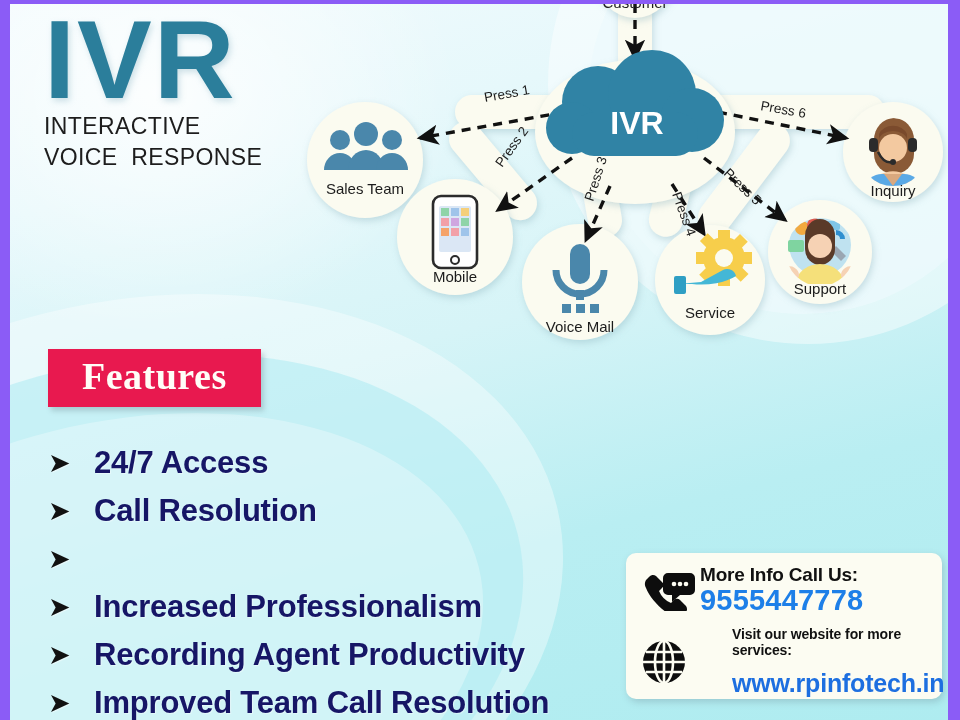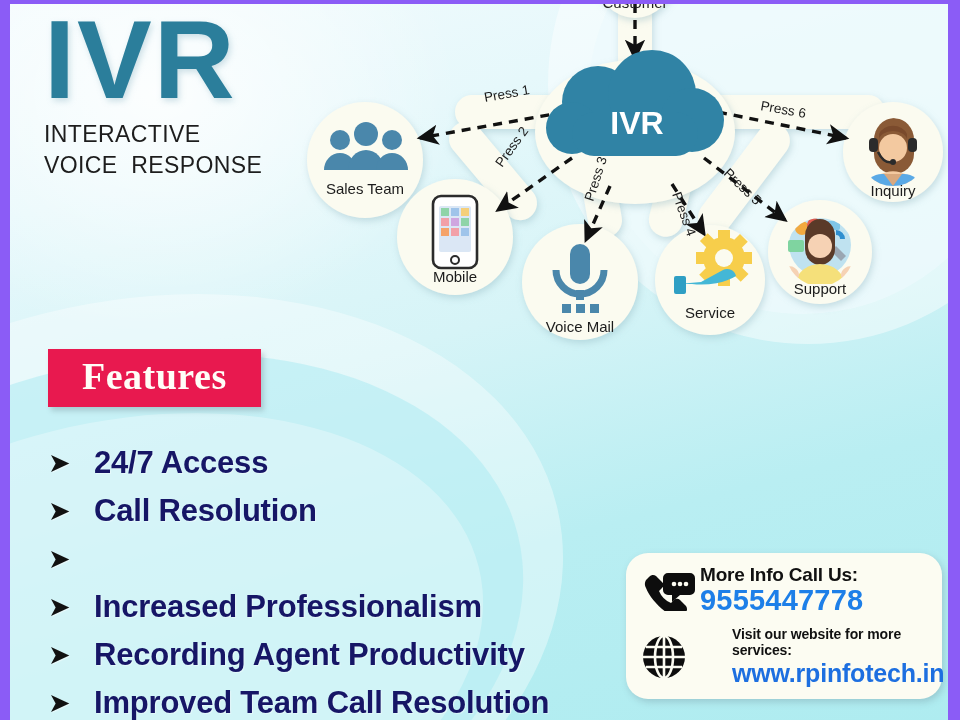--- a/index.html
+++ b/index.html
@@ -32,21 +32,21 @@
   .w5 { width:430px; height:430px; right:-70px; top:-120px; background:rgba(236,250,252,0.75); }
   .glowtl { position:absolute; left:-60px; top:-80px; width:520px; height:420px;
             background:radial-gradient(ellipse at 40% 40%, rgba(255,255,255,0.85), rgba(255,255,255,0) 68%); }
 
   
   #headline { position:absolute; left:34px; top:4px; z-index:6; }
   .ivr-title {
     font-size:112px; line-height:0.92; font-weight:bold; color:#2b7e9b;
     letter-spacing:2px; text-shadow:2px 3px 6px rgba(120,170,185,0.35);
   }
-  .ivr-sub { margin-top:8px; font-size:23px; color:#1d1d1d; line-height:1.33;
+  .ivr-sub { margin-top:0; font-size:23px; color:#1d1d1d; line-height:1.33;
              letter-spacing:0.4px; }
   .ivr-sub div { white-space:pre; }
 
   
   #features { position:absolute; left:38px; top:345px; z-index:6; }
   .features-badge {
     display:inline-block; background:#e8194f; color:#fffdf7;
     font-family:"Liberation Serif", serif; font-weight:bold;
     font-size:38px; padding:5px 34px 9px 34px; letter-spacing:0.5px;
     box-shadow:3px 4px 5px rgba(90,110,120,0.28);
@@ -58,33 +58,33 @@
     text-shadow:1px 1px 1px rgba(255,255,255,0.5);
   }
   .feat-label {
     font-size:31px; font-weight:bold; color:#161666; letter-spacing:-0.2px;
     text-shadow:1px 1px 1px rgba(255,255,255,0.45);
   }
 
   
   #contact {
     position:absolute; left:616px; top:549px; width:316px; height:146px;
-    background:#fcfcf2; border-radius:22px; z-index:7;
+    background:#fcfcf2; border-radius:10px; z-index:7;
     box-shadow:2px 3px 7px rgba(90,110,125,0.28);
     padding:11px 12px 10px 14px;
   }
   .c-row { display:flex; align-items:center; }
   .c-row + .c-row { margin-top:9px;gap:44px; }
   .c-icon { width:60px; display:flex; justify-content:center; align-items:center; color:#0d0d0d; }
   .c-text { flex:1; }
   .c-title { font-size:19px; font-weight:bold; color:#111; letter-spacing:-0.2px; }
   .c-phone { font-size:29px; font-weight:bold; color:#1d7fe8; letter-spacing:0.2px;
              text-align:left; margin-top:-2px; }
   .c-sub { font-size:14px; font-weight:bold; color:#111; letter-spacing:-0.1px; }
-  .c-web { font-size:25px; font-weight:bold; color:#1d6fe0; letter-spacing:-0.2px; margin-top:1px; }
+  .c-web { font-size:25px; font-weight:bold; color:#1d6fe0; letter-spacing:-0.2px; margin-top:11px; }
 
   
   #diagram { position:absolute; left:270px; top:-42px; width:690px; height:430px; z-index:5; }
   #diagram svg { width:100%; height:100%; display:block; }
   .plate { fill:#fbfbf0; }
   .nodelabel { font-family:"Liberation Sans", sans-serif; font-size:15px; fill:#1c1c1c; }
   .presslabel { font-family:"Liberation Sans", sans-serif; font-size:13.5px; fill:#1c1c1c; }
   .ivrtext { font-family:"Liberation Sans", sans-serif; font-size:32px; font-weight:bold; fill:#ffffff; }
 </style>
 </head>

